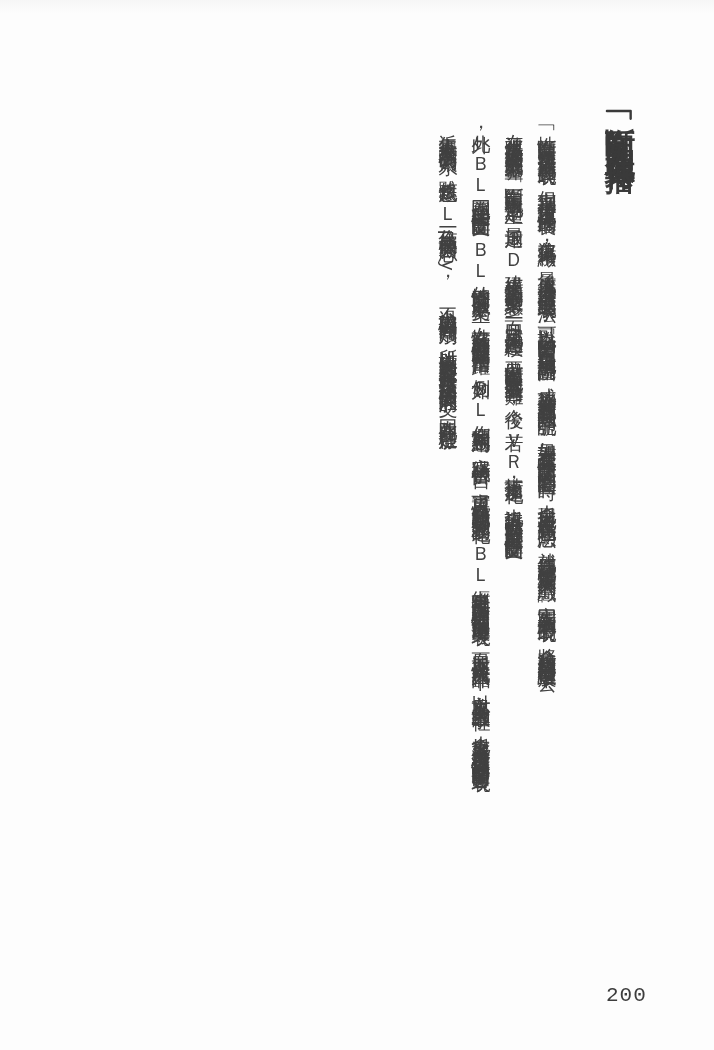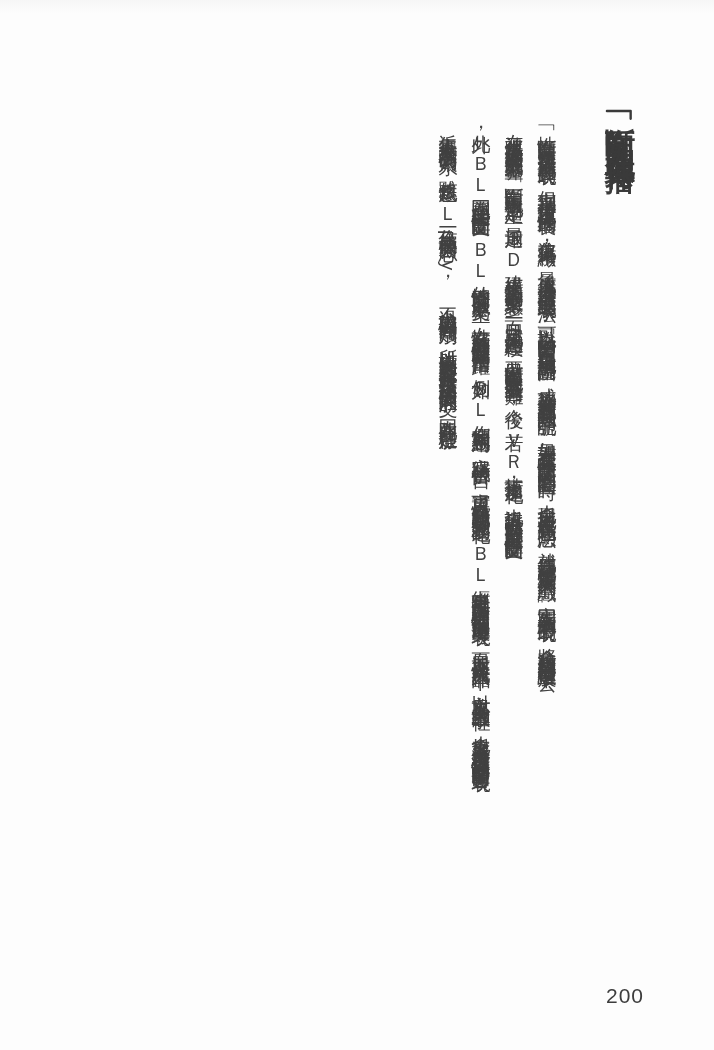--- a/index.html
+++ b/index.html
@@ -54,21 +54,21 @@
     font-weight: bold;
     font-size: 13px;
   }
   .pagenum {
     position: absolute;
     left: 606px;
     top: 984px;
     font-size: 21px;
     letter-spacing: 1px;
     color: #3d3d3d;
-    font-family: Liberation Sans, sans-serif;
+    font-family: Liberation Mono, monospace;
   }
 </style>
 </head>
 <body>
 
 <div class="page">
 
   <main class="content">
 
     <h1 class="title">「斷面圖」的進化與傳播</h1>

